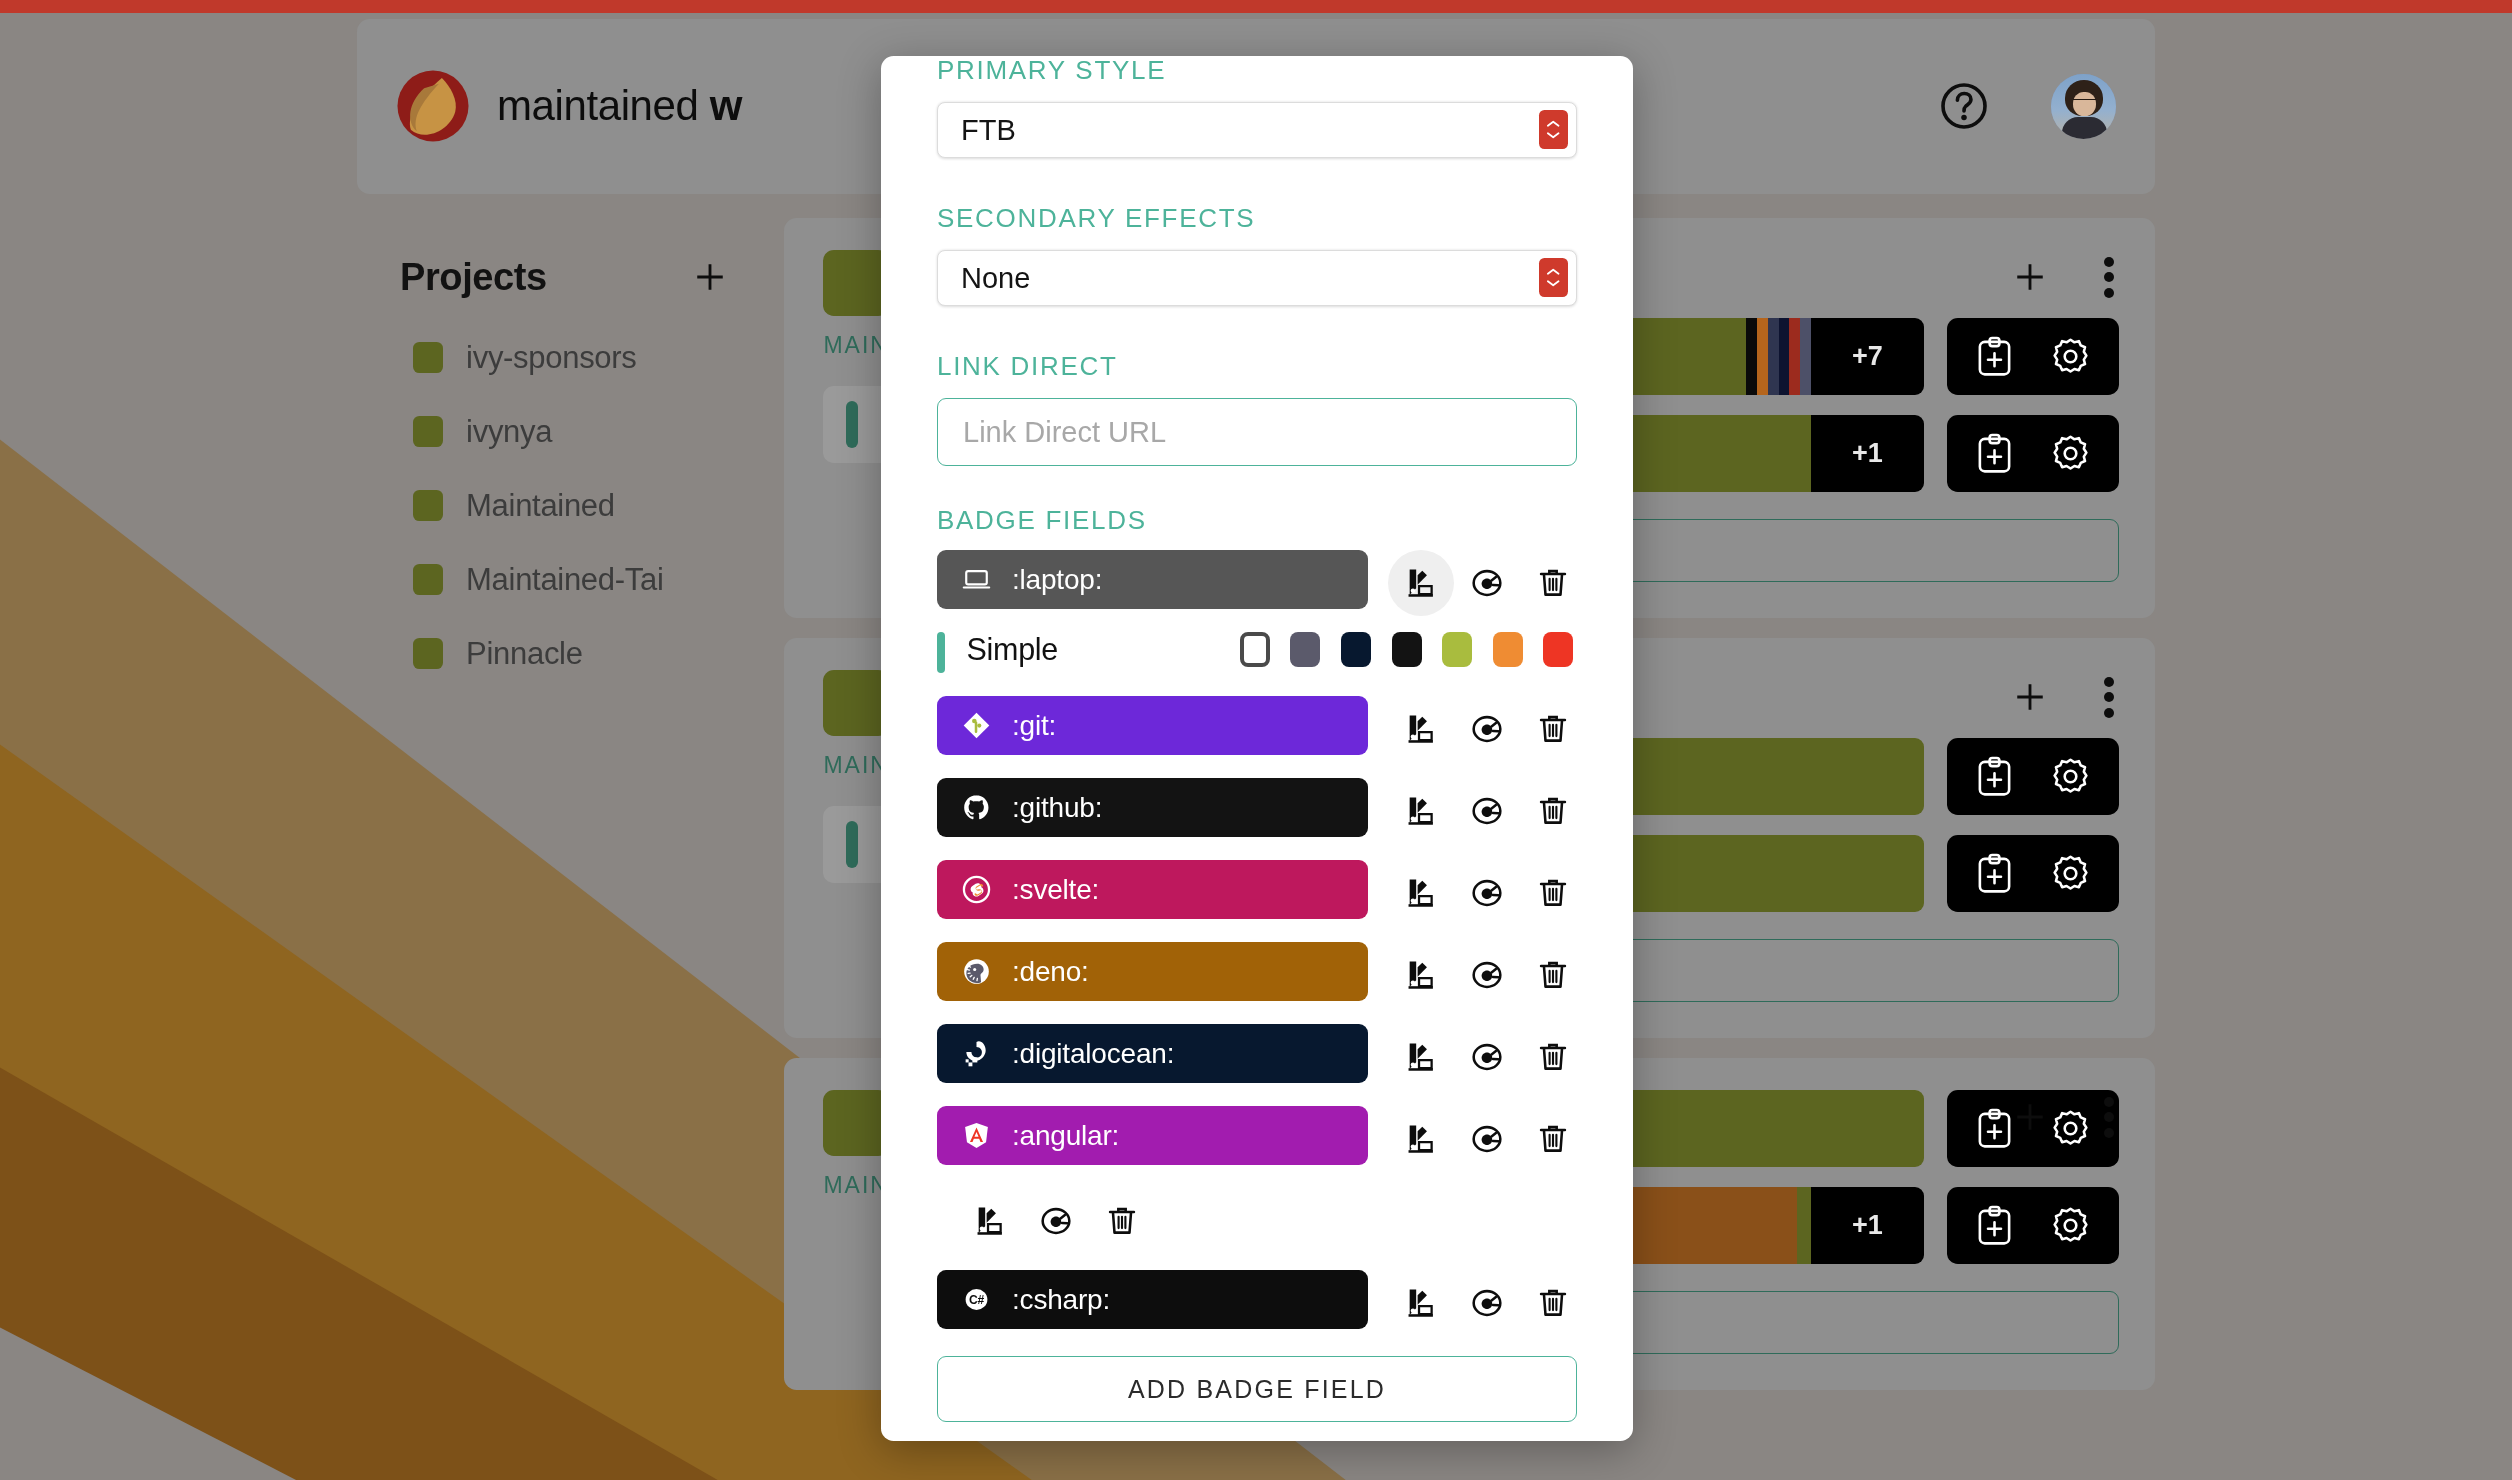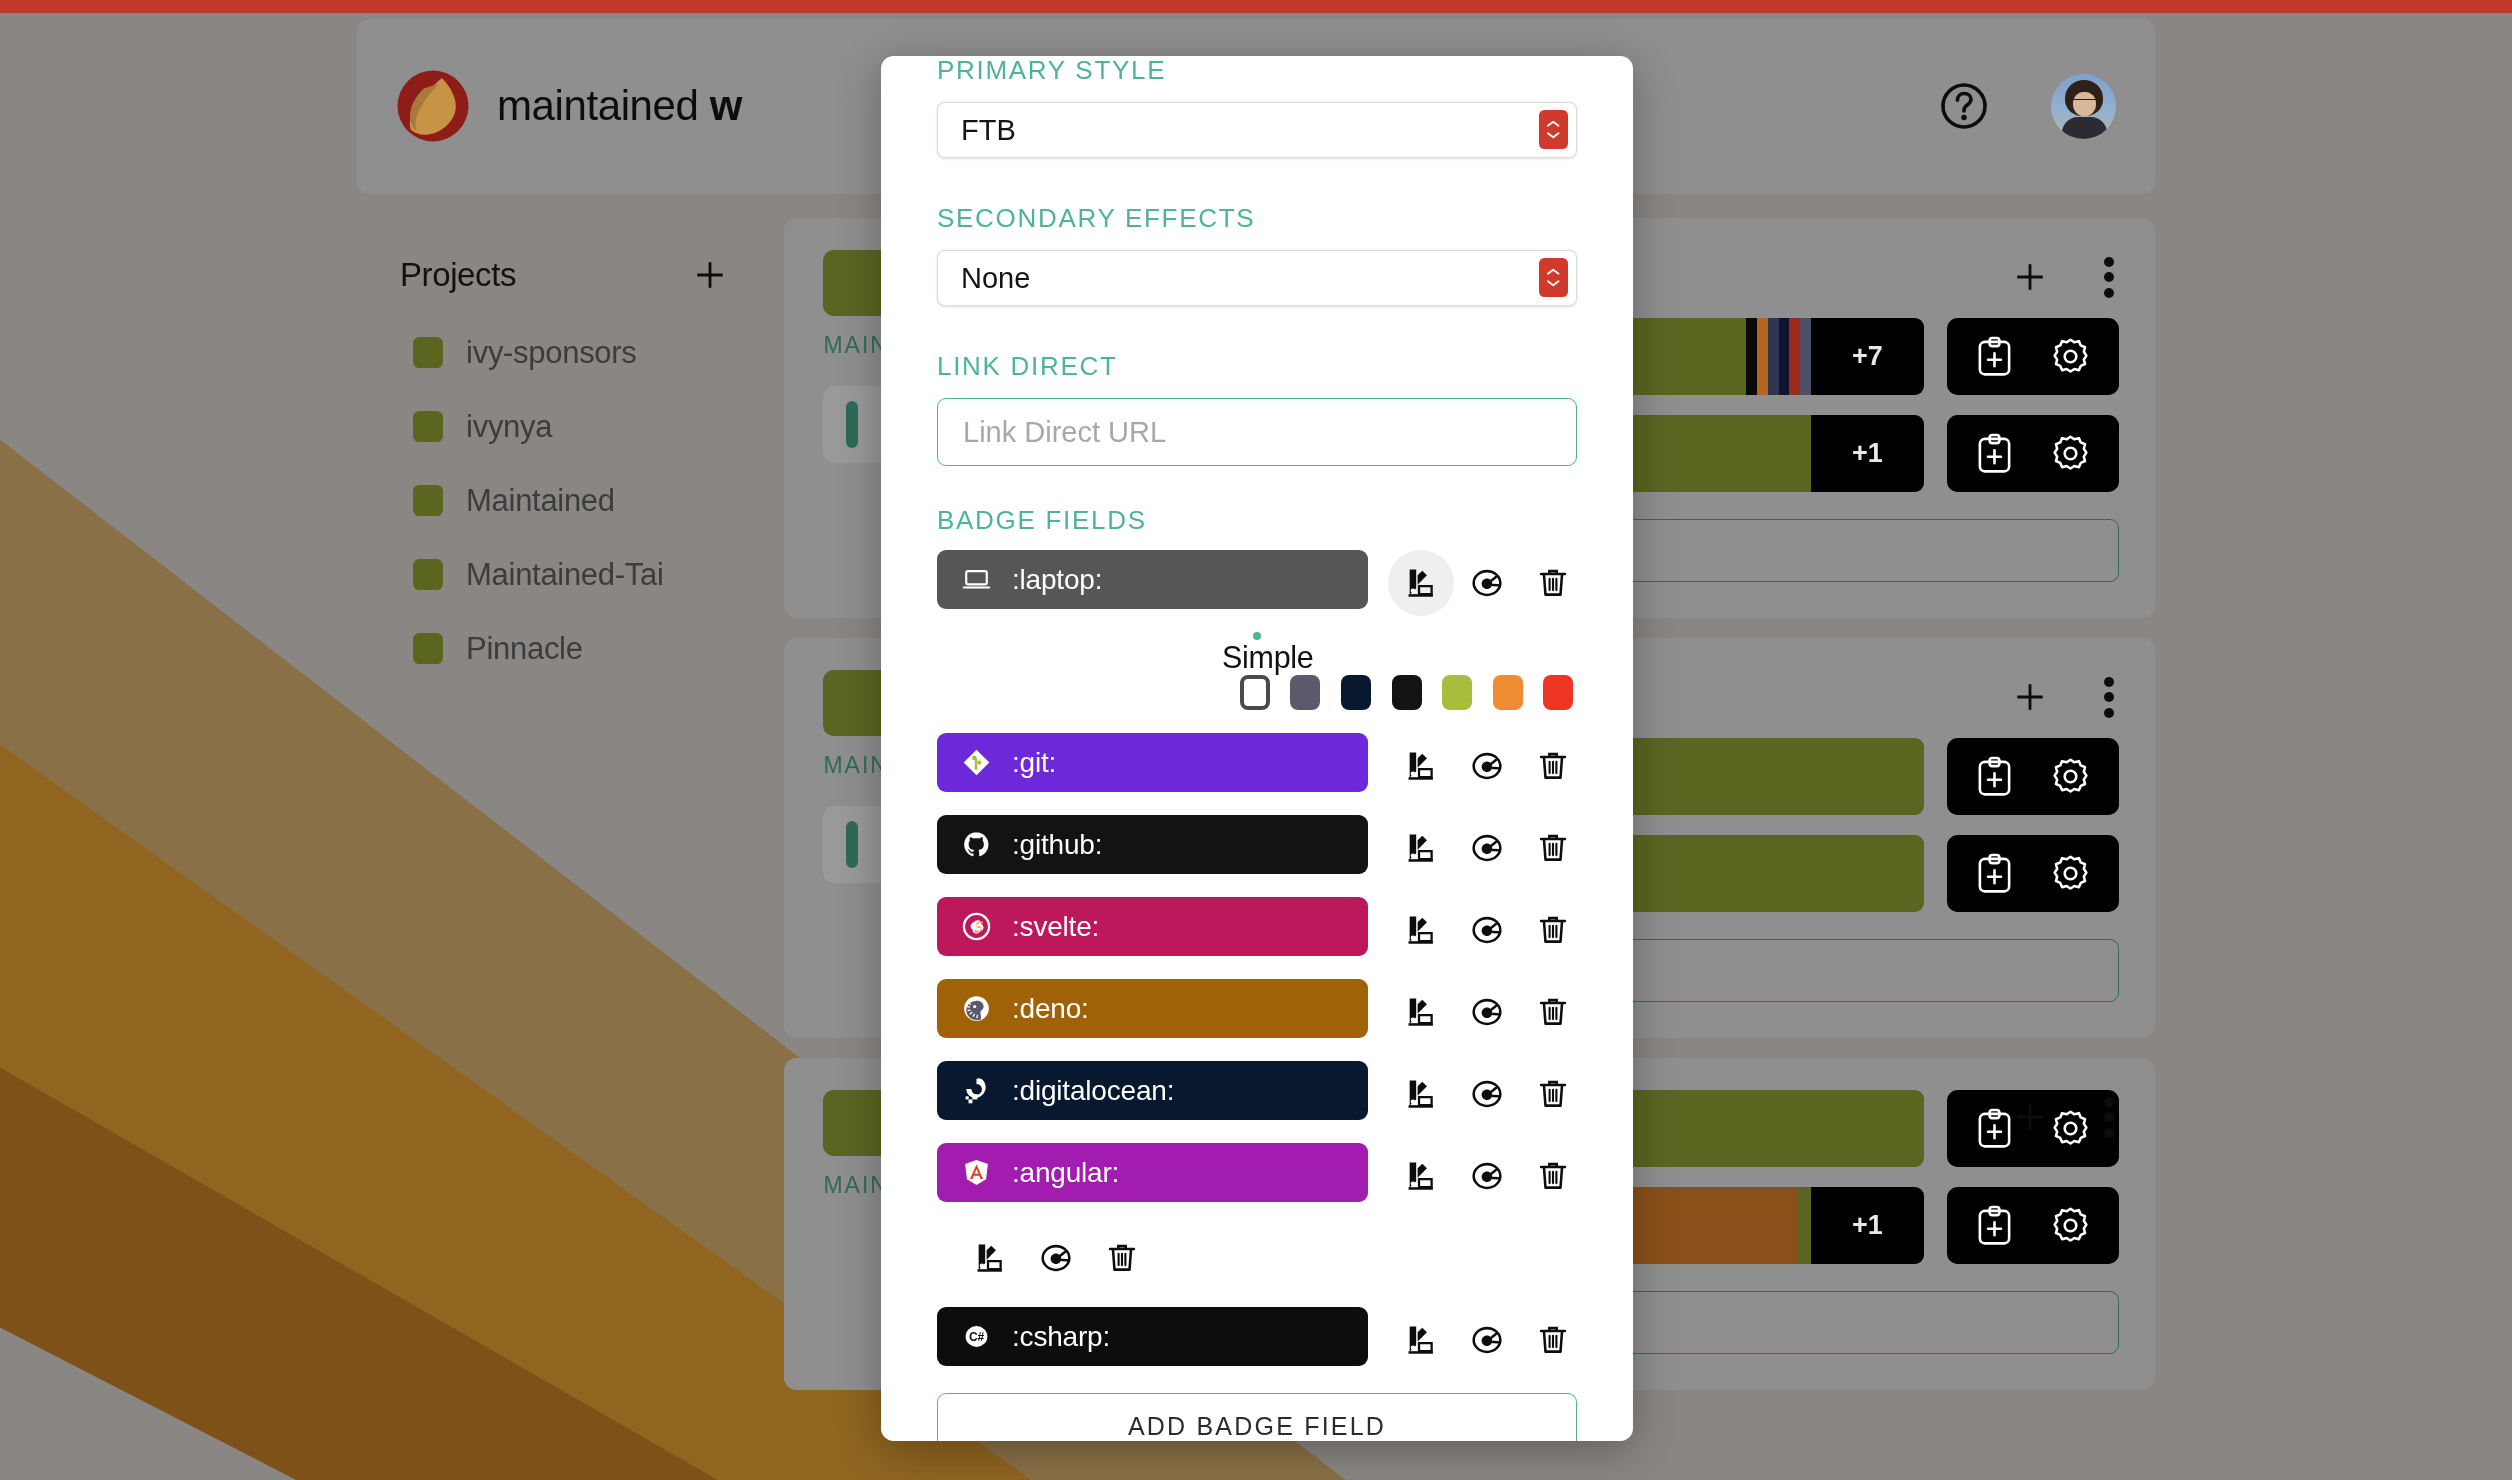--- a/index.html
+++ b/index.html
@@ -47,21 +47,21 @@
   #avatar .sky { position:absolute; inset:0; background:linear-gradient(180deg,#7ea2c9 0%,#93b0cf 55%,#b9b3a6 100%); }
   #avatar .hair { position:absolute; left:14.4px; top:6.3px; width:38px; height:36px; border-radius:50% 50% 45% 45%; background:#2e2118; }
   #avatar .face { position:absolute; left:22.4px; top:18px; width:22.4px; height:24px; border-radius:48%; background:#d9b79a; }
   #avatar .glasses { position:absolute; left:22.4px; top:25px; width:22.4px; height:6.3px; border-top:1.8px solid #241a13; }
   #avatar .body { position:absolute; left:10.8px; bottom:0; width:45px; height:21.5px; border-radius:16px 16px 0 0; background:#2b2b33; }
 
   
   #content { position:absolute; top:205px; left:0; width:1798px; display:flex; gap:14.4px; }
   #sidebar { width:413px; flex:0 0 413px; padding:38px 43px 0 43px; }
   #sidebar-head { display:flex; align-items:center; justify-content:space-between; margin-bottom:41px; }
-  #sidebar-title { font-size:33px; font-weight:400; color:#121212; letter-spacing:-0.4px; }
+  #sidebar-title { font-size:38px; font-weight:700; color:#121212; letter-spacing:-0.4px; }
   .plus-icon { width:34px; height:34px; }
   .project-item { display:flex; align-items:center; gap:23px; margin-bottom:38px; padding-left:12.6px; }
   .project-swatch { width:30.5px; height:30.5px; border-radius:6.3px; background:#5c6520; flex:0 0 auto; }
   .project-label { font-size:31px; color:#3c3c3c; letter-spacing:-0.3px; }
 
   
   #cards { flex:1; display:flex; flex-direction:column; gap:20px; padding-right:0; }
   .project-card {
     background:#8f8f8f; border-radius:12.6px; position:relative;
     padding:32px 36px 36px 39px; min-height:269px;
@@ -146,21 +146,21 @@
   .bf-actions { display:flex; align-items:center; gap:0; margin-left:20px; }
   .bf-act {
     width:66px; height:66px; border-radius:50%;
     display:flex; align-items:center; justify-content:center;
     background:transparent;
   }
   .bf-act.active { background:#efefef; }
   .bf-act svg { display:block; }
 
   
-  .simple-row { display:flex; align-items:center; margin:12.6px 0 23px 0;flex-direction:column; }
+  .simple-row { display:flex; align-items:flex-start; margin:12.6px 0 23px 0; }
   .simple-bar { width:8px; height:41px; border-radius:4.5px; background:#4db39a; flex:0 0 8px; }
   .simple-label { font-size:30.5px; color:#111; margin-left:21.5px; letter-spacing:-0.3px; }
   .swatches { display:flex; gap:20.6px; margin-left:auto; padding-right:3.6px; }
   .swatch { width:30px; height:35px; border-radius:8px; }
   .swatch.outline { background:#fff; border:4.5px solid #4a4a4a; }
 
   .add-btn {
     width:100%; height:66px; border:1.8px solid #4db39a; border-radius:9px;
     background:#fff; color:#2b2b2b; font-size:25px; letter-spacing:2.2px;
     display:flex; align-items:center; justify-content:center;

